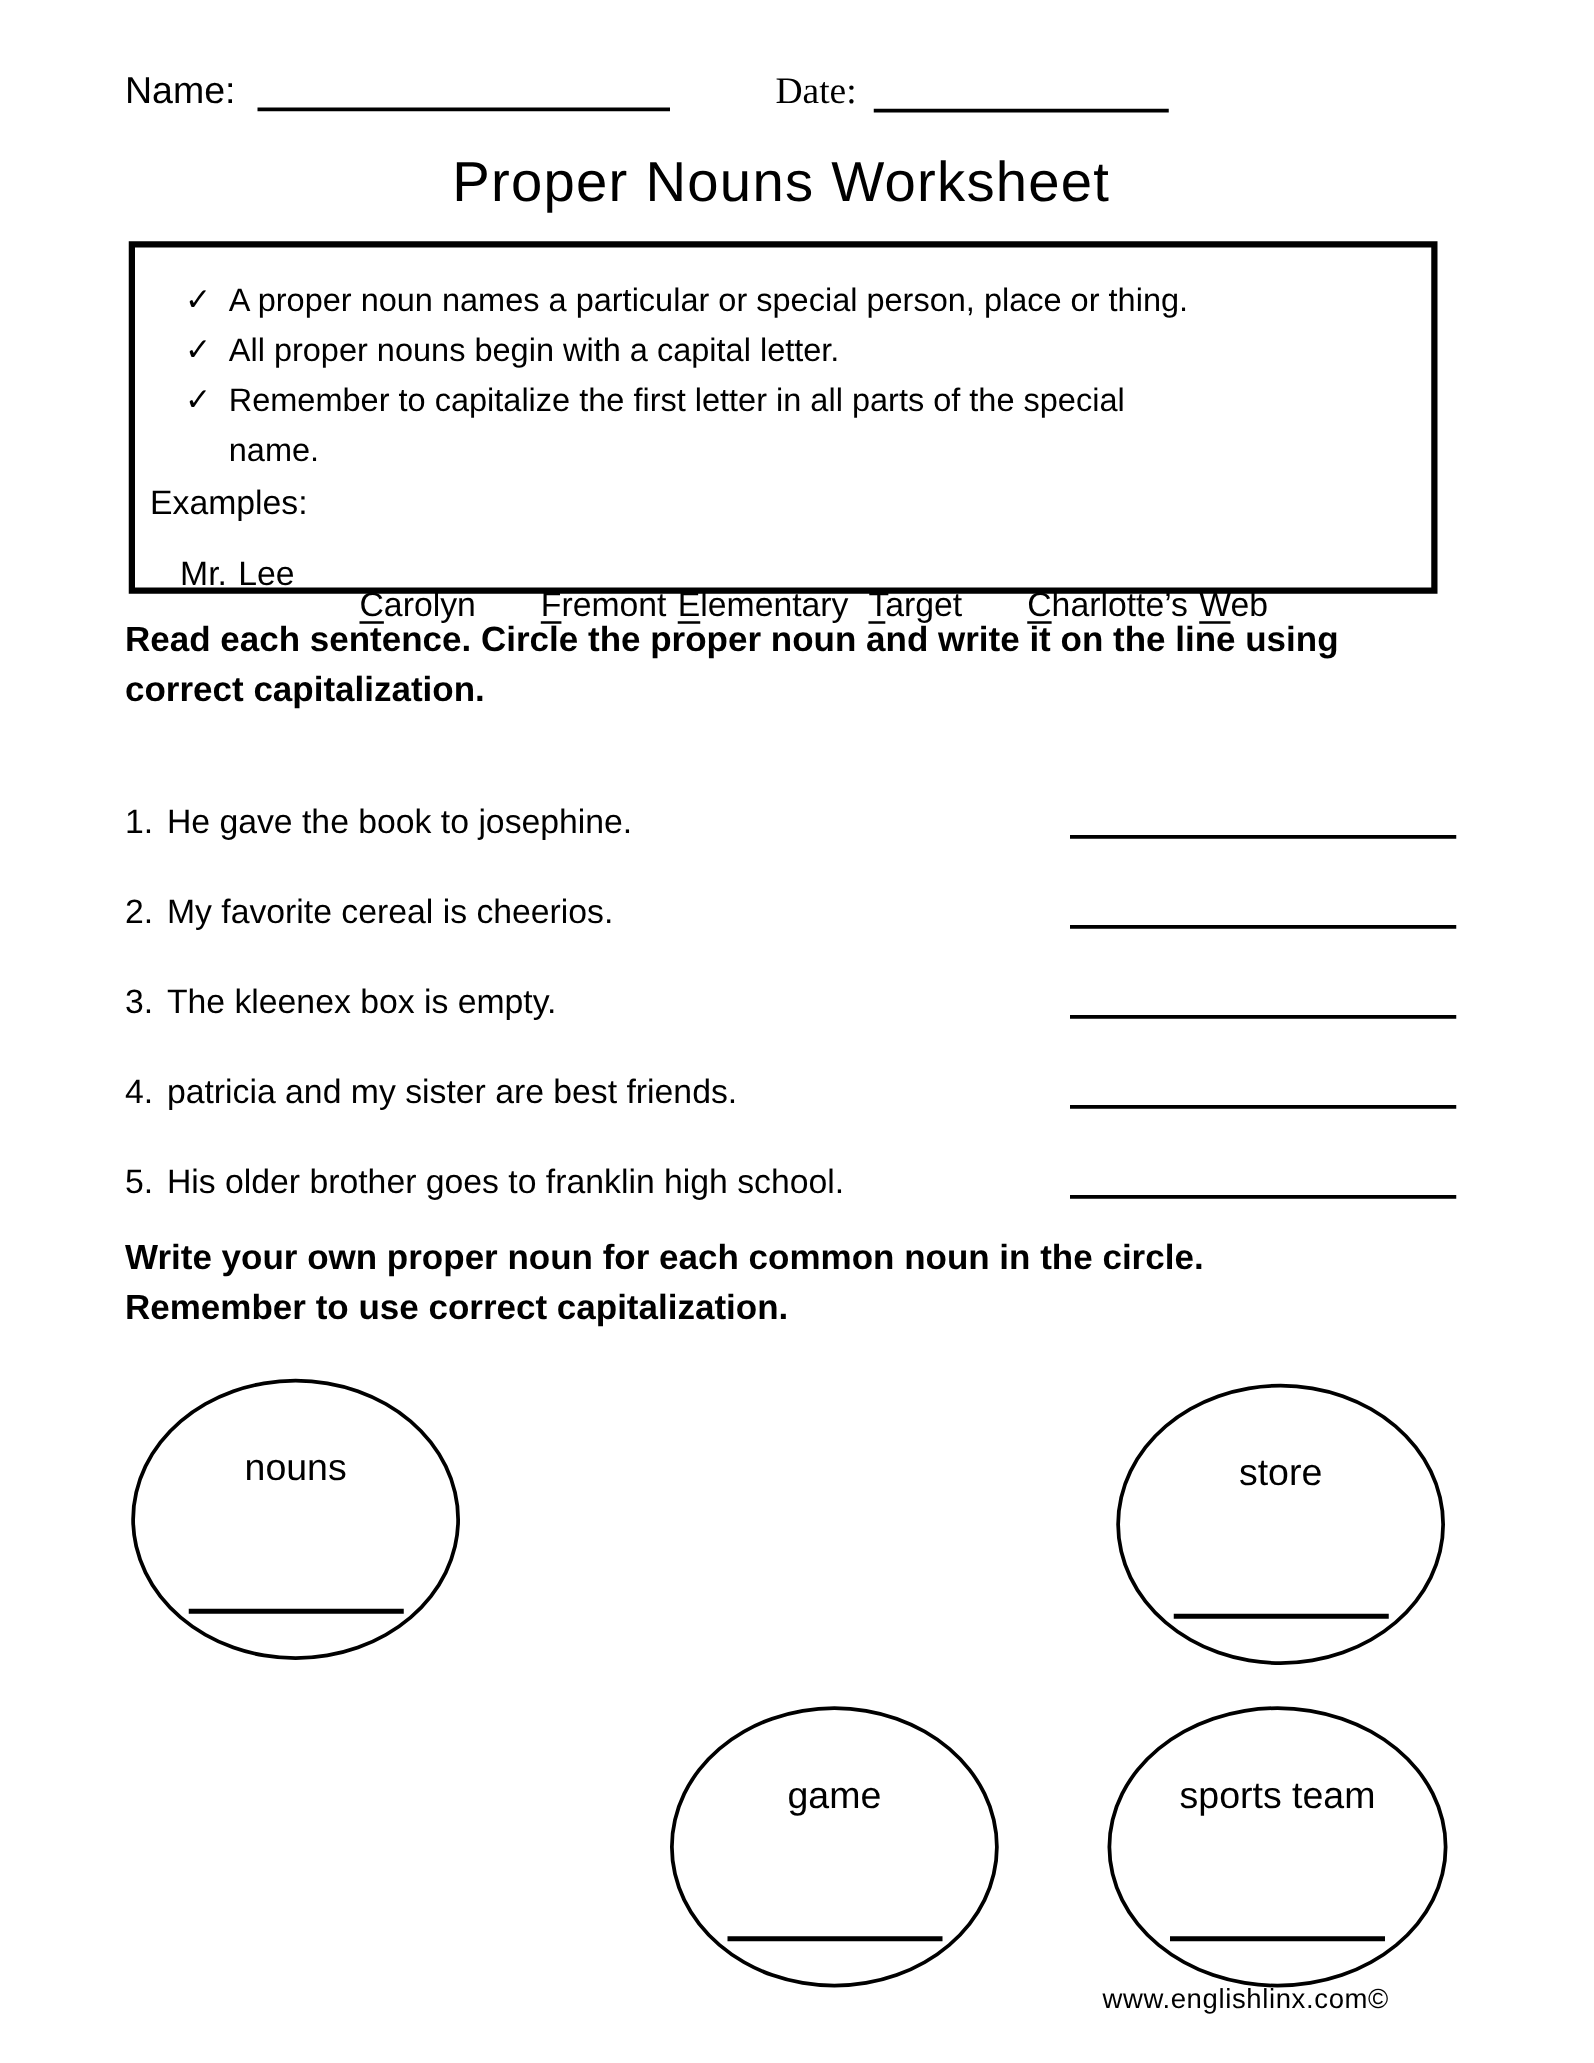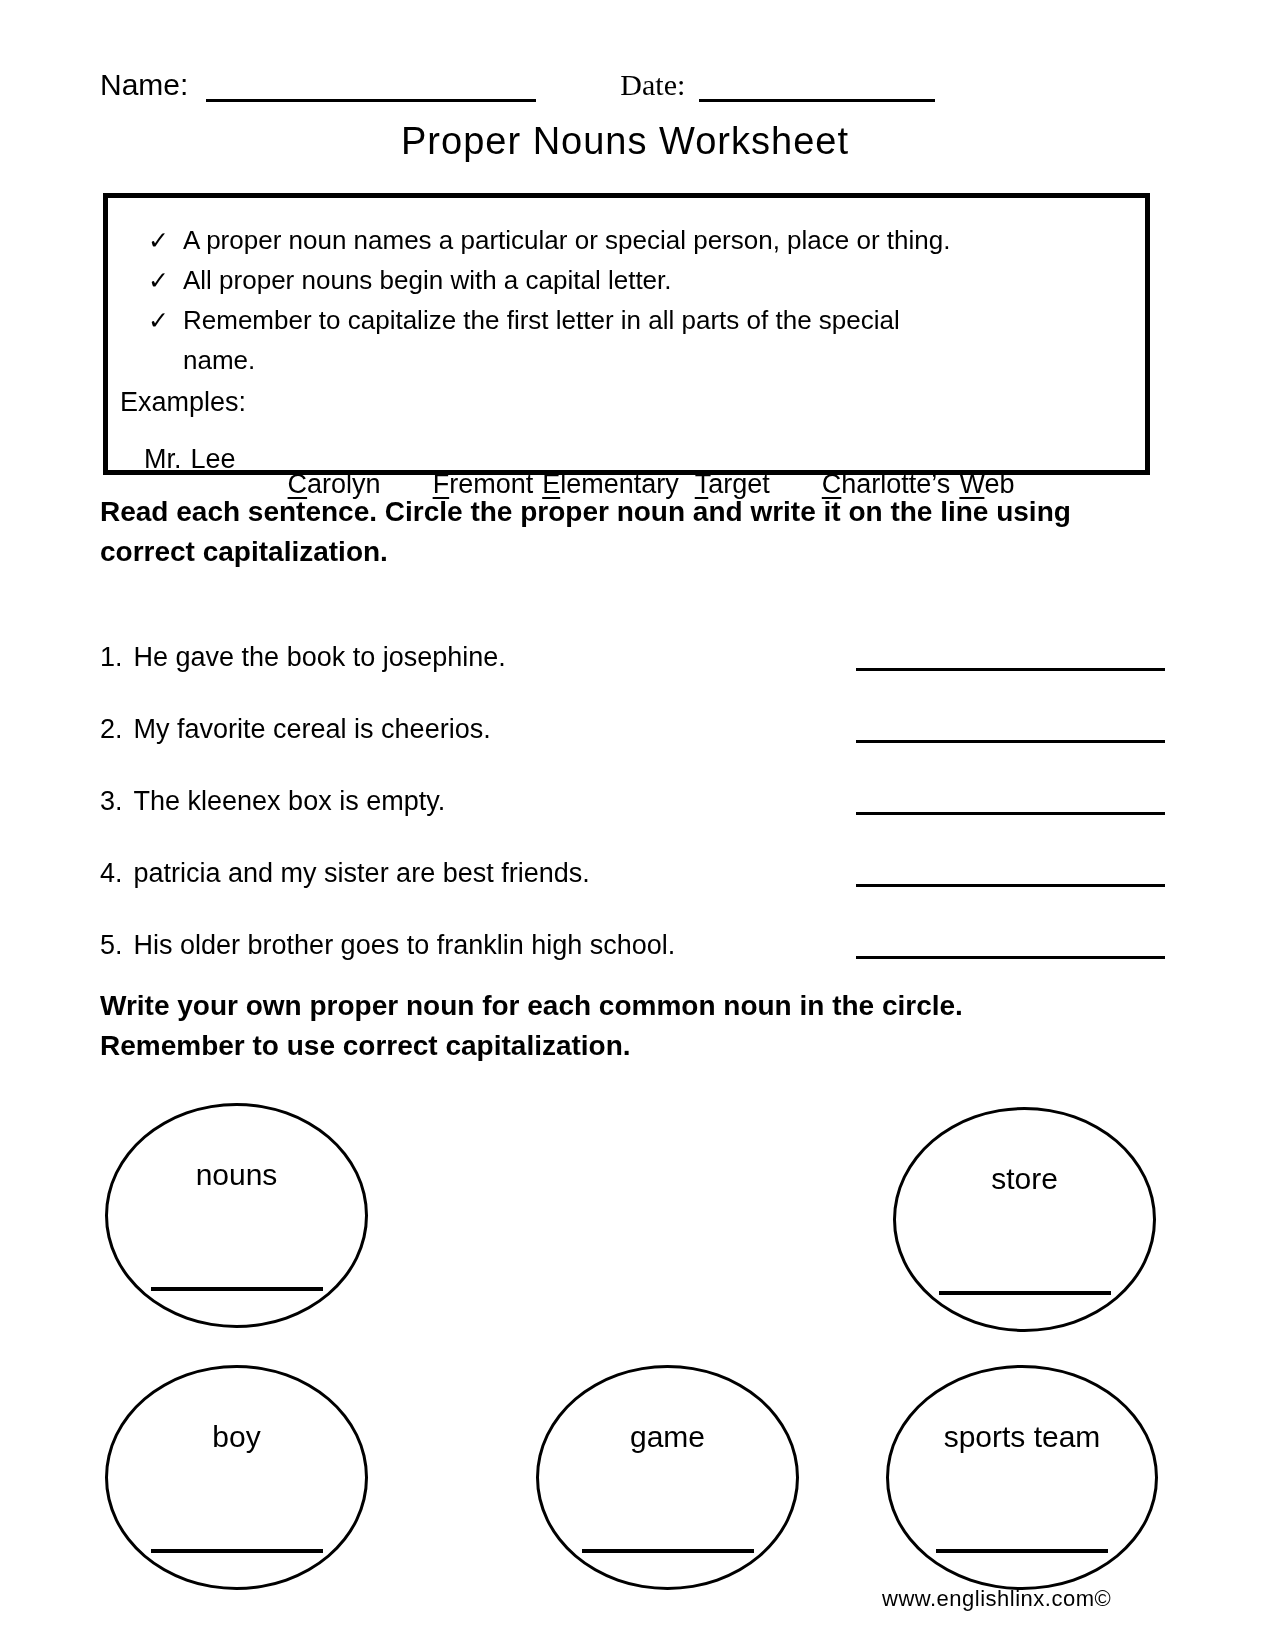--- a/index.html
+++ b/index.html
@@ -4,30 +4,30 @@
 <style>
   html,body { margin:0; padding:0; background:#e8e8e8; }
   .page {
     position:relative; width:1275px; height:1650px; margin:0 auto;
     background:#ffffff; color:#000;
     font-family:"Liberation Sans", sans-serif;
     overflow:hidden;
   }
 
   
-  .header-row { position:absolute; left:100px; top:68px; width:1075px; display:flex; align-items:flex-end; }
+  .header-row { position:absolute; left:100px; top:56px; width:1075px; display:flex; }
   .h-label { font-size:30px; line-height:34px; }
   .h-line { border-bottom:3px solid #000; height:30px; }
   .name-line { width:330px; margin-left:18px; }
   .date-group { margin-left:84px; display:flex; align-items:flex-end;font-family:Liberation Serif, serif; }
   .date-line { width:236px; margin-left:14px; }
 
   
   .title { position:absolute; left:100px; top:120px; width:1050px; text-align:center;
-           font-size:38px; letter-spacing:1px; }
+           font-size:45px; letter-spacing:1px; }
 
   
   .rules-box { position:absolute; left:103px; top:193px; width:1047px; height:282px;
                border:5px solid #000; box-sizing:border-box; padding:22px 18px 0 12px; }
   .rules-list { margin:0; padding:0 0 0 28px; list-style:none; }
   .rule-item { display:flex; gap:13px; font-size:26px; line-height:40px; }
   .check { width:22px; flex:none; font-size:25px; }
   .rule-text { white-space:pre-line; }
   .examples-label { font-size:27px; line-height:40px; margin-top:2px; }
   .examples-row { display:flex; margin-left:24px; margin-top:22px; font-size:27px; }
@@ -152,24 +152,20 @@
 Remember to use correct capitalization.</div>
 
   <div class="circle c1">
     <span class="circle-label">nouns</span>
     <span class="circle-line"></span>
   </div>
   <div class="circle c3">
     <span class="circle-label">store</span>
     <span class="circle-line"></span>
   </div>
-  <div class="circle c4">
-    <span class="circle-label">boy</span>
-    <span class="circle-line"></span>
-  </div>
   <div class="circle c5">
     <span class="circle-label">game</span>
     <span class="circle-line"></span>
   </div>
   <div class="circle c6">
     <span class="circle-label">sports team</span>
     <span class="circle-line"></span>
   </div>
 
   <div class="footer">www.englishlinx.com©</div>

